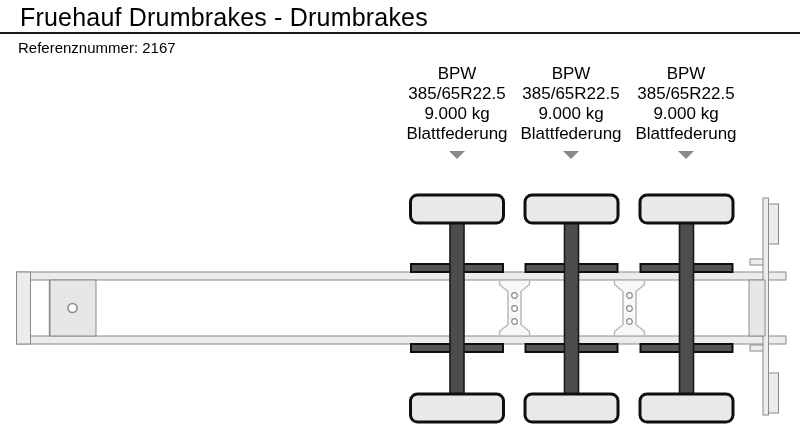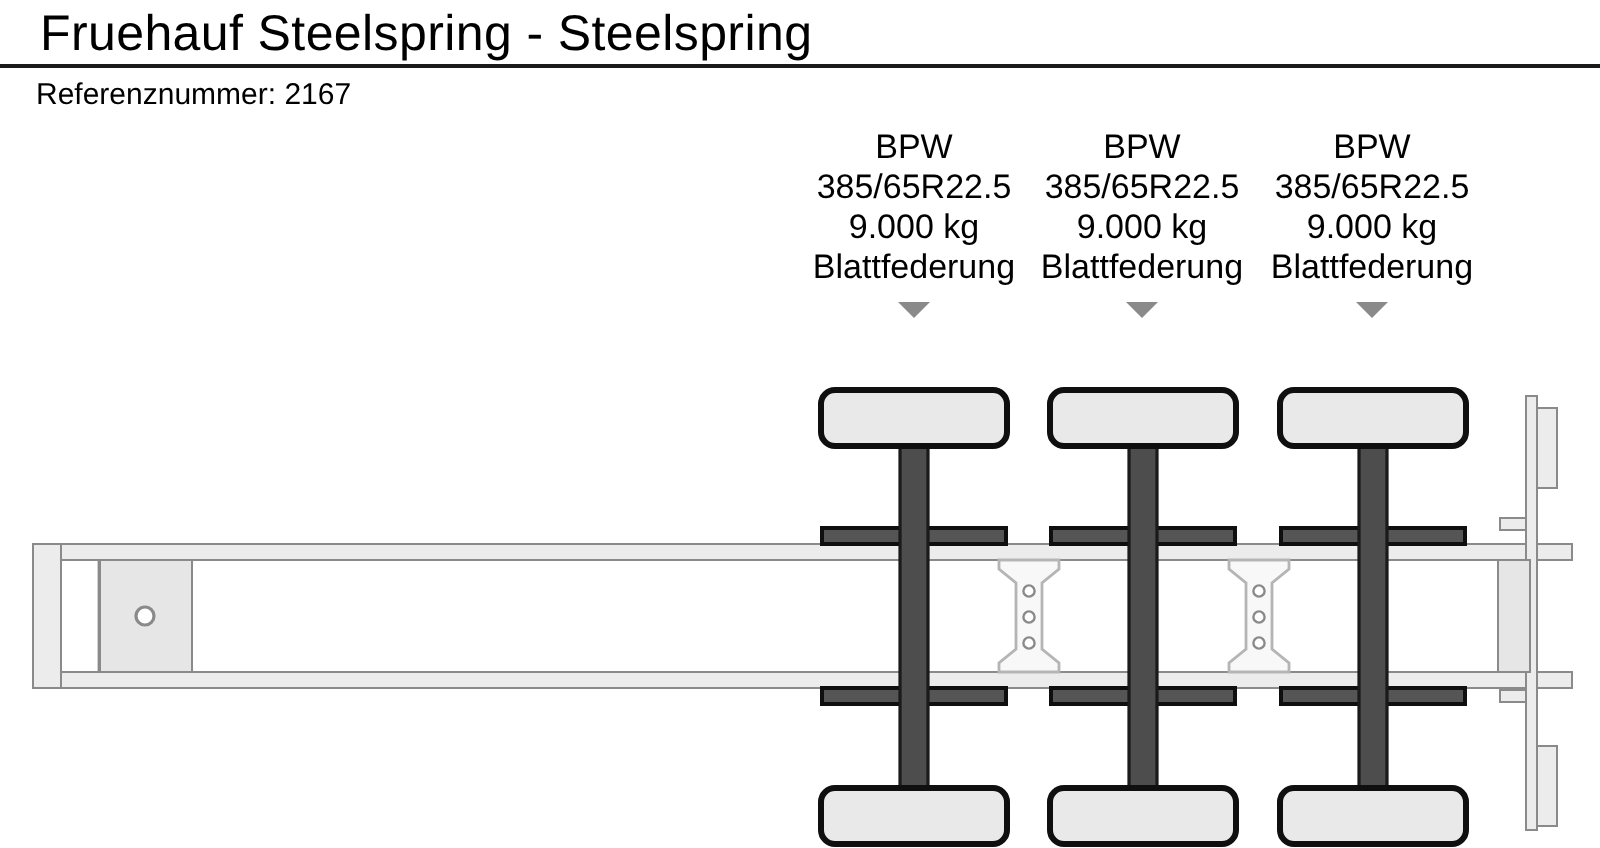--- a/index.html
+++ b/index.html
@@ -40,21 +40,21 @@
   .xmember   { fill: var(--crossmember-fill,#f8f8f8); stroke: var(--crossmember-stroke,#b5b5b5); stroke-width:1.4; }
   .hole      { fill:#ffffff; stroke: var(--hole-stroke,#8a8a8a); stroke-width:1.2; }
   .wheel     { fill: var(--wheel-fill,#e9e9e9);  stroke: var(--wheel-stroke,#0f0f0f); stroke-width:3; }
   .axlebeam  { fill: var(--axle-fill,#4d4d4d);   stroke: var(--axle-stroke,#1a1a1a); stroke-width:1.6; }
   .spring    { fill: var(--spring-fill,#555);    stroke: var(--spring-stroke,#0f0f0f); stroke-width:2; }
   .frontline { stroke: var(--rail-stroke,#8a8a8a); stroke-width:1.4; }
 </style>
 </head>
 <body>
 
-<div class="page-title">Fruehauf Steelspring - Steelspring</div>
+<div class="page-title">Fruehauf Drumbrakes - Drumbrakes</div>
 <div class="title-divider"></div>
 <div class="reference"><span>Referenznummer:</span> <span>2167</span></div>
 
 <div class="axle-label col-1">
   <div>BPW</div>
   <div>385/65R22.5</div>
   <div>9.000 kg</div>
   <div>Blattfederung</div>
   <div class="marker-icon"></div>
 </div>

